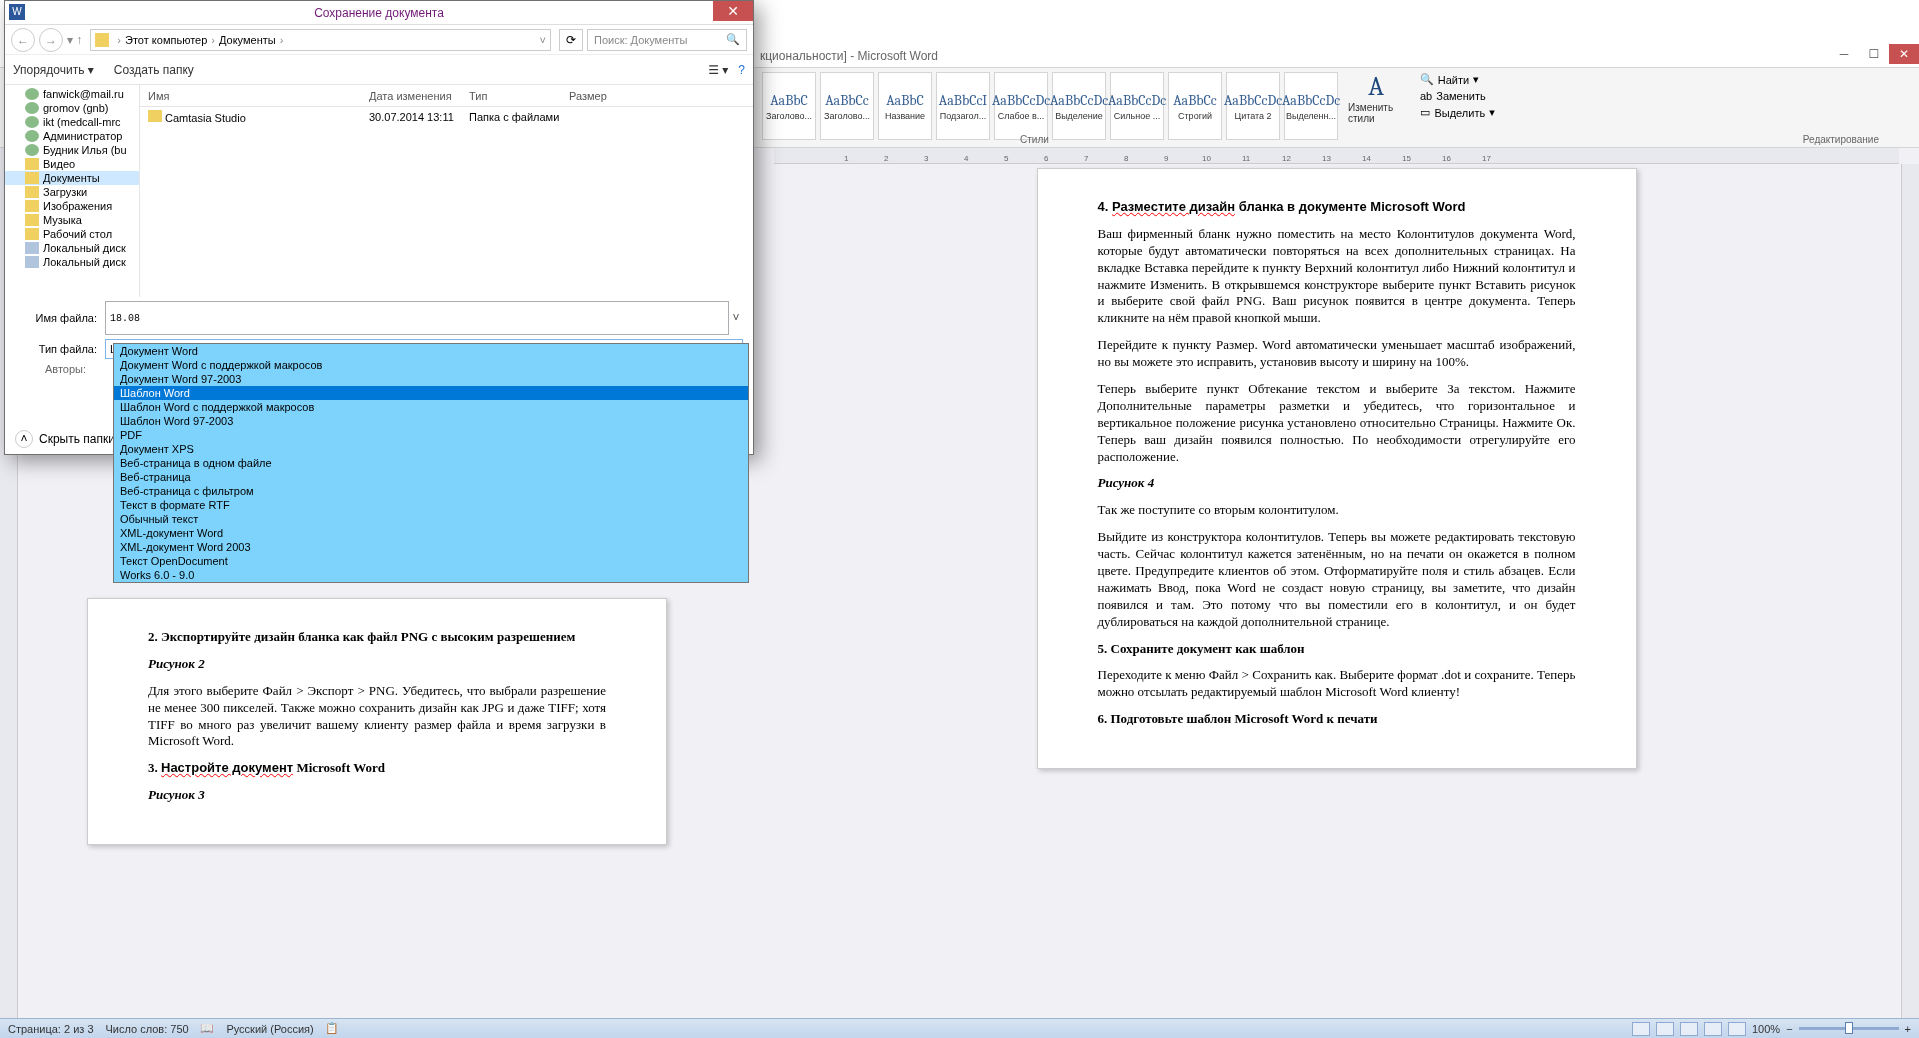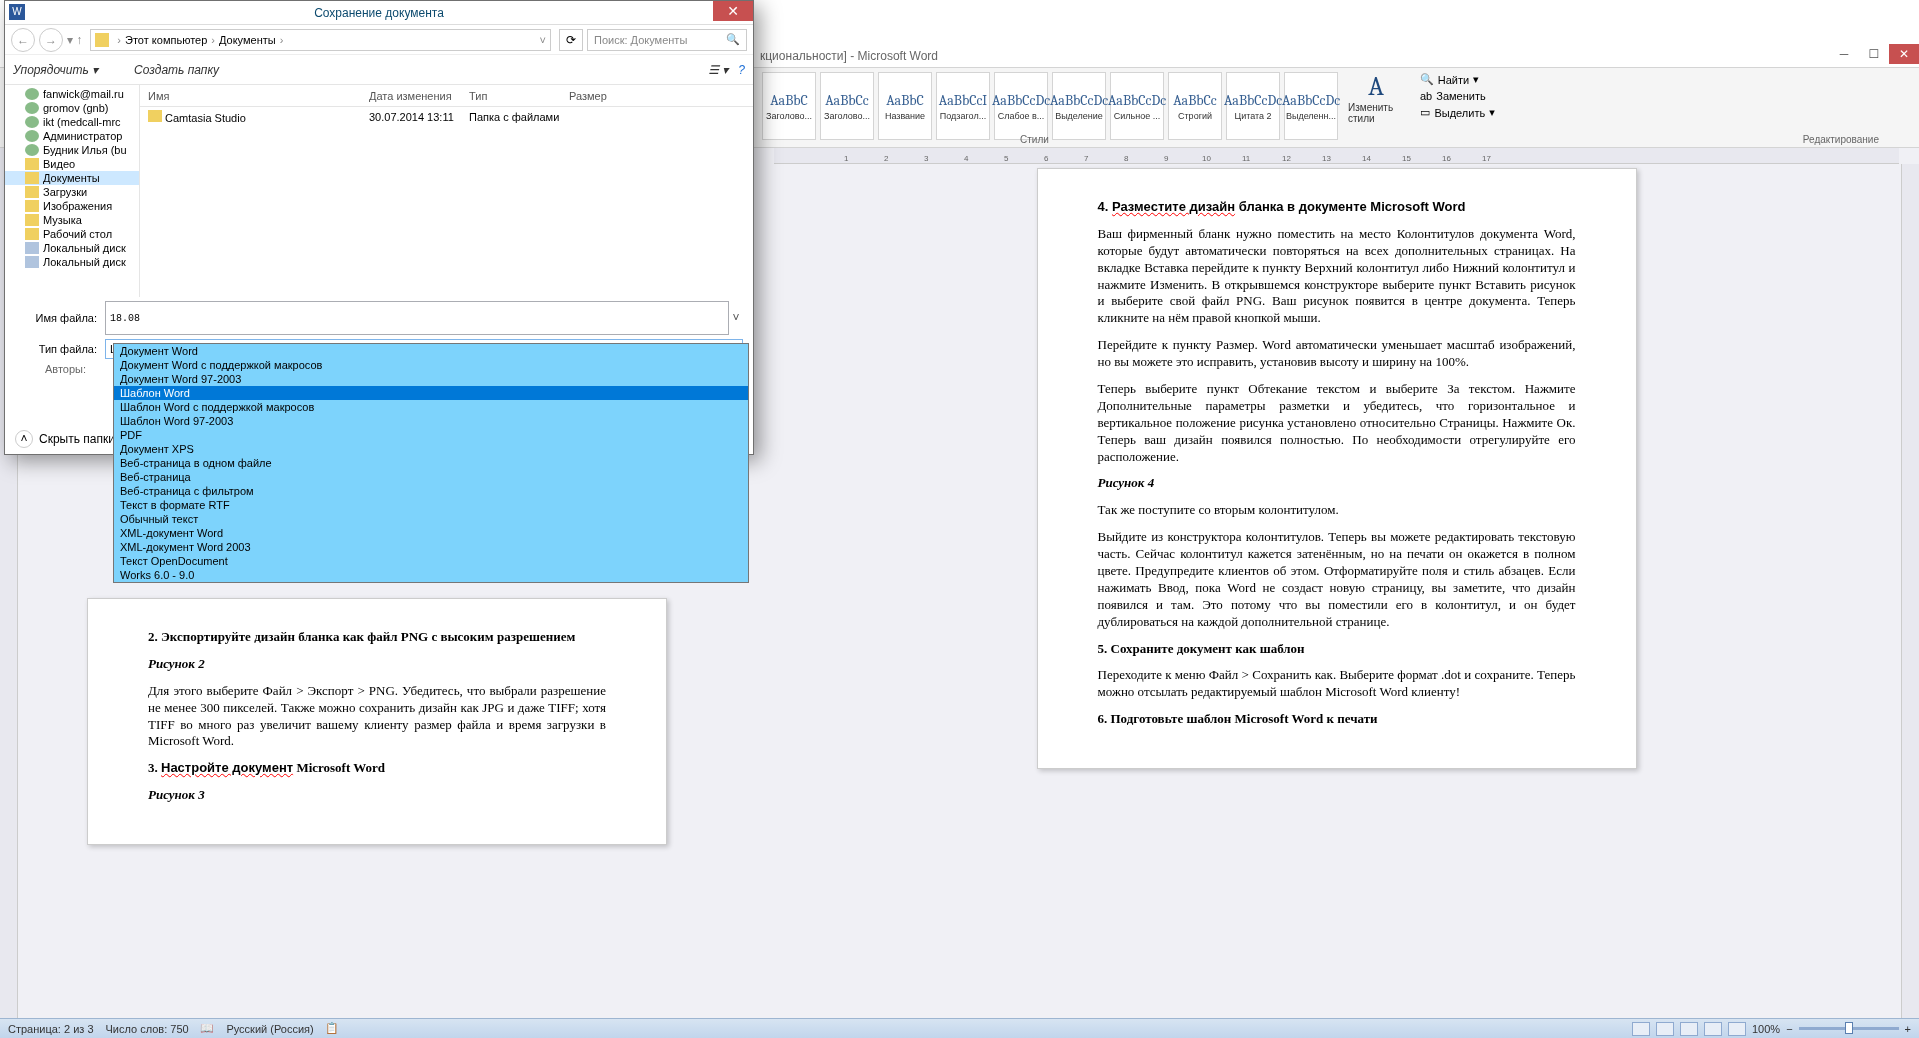--- a/index.html
+++ b/index.html
@@ -47,32 +47,32 @@
 .statusbar { position: absolute; bottom: 0; left: 0; right: 0; height: 20px; background: linear-gradient(#d7e4f2, #c1d5ec); border-top: 1px solid #9db5d1; display: flex; align-items: center; font-size: 11px; color: #333; padding: 0 8px; gap: 12px; }
 .statusbar-right { margin-left: auto; display: flex; align-items: center; gap: 6px; }
 .view-btn { width: 18px; height: 14px; border: 1px solid #8faad0; background: #e8eef7; }
 .zoom-slider { width: 100px; height: 3px; background: #8faad0; position: relative; }
 .zoom-thumb { width: 8px; height: 12px; background: #fff; border: 1px solid #5a7fb0; position: absolute; left: 46px; top: -5px; }
 
 
 .save-dialog { position: absolute; left: 4px; top: 0; width: 750px; height: 455px; background: #fff; border: 1px solid #707070; box-shadow: 6px 6px 20px rgba(0,0,0,0.4); z-index: 100; }
 .dlg-titlebar { height: 24px; background: #fff; display: flex; align-items: center; justify-content: center; position: relative; border-bottom: 1px solid #ddd; }
 .dlg-title-icon { position: absolute; left: 4px; top: 3px; width: 16px; height: 16px; background: #2b579a; font-size: 10px; color: #fff; text-align: center; line-height: 16px; }
-.dlg-title { font-size: 12px; color: #0c4a6e; }
+.dlg-title { font-size: 12px; color: #701a75; }
 .dlg-close { position: absolute; right: 0; top: 0; width: 40px; height: 20px; background: #c75050; color: #fff; display: flex; align-items: center; justify-content: center; font-size: 14px; }
 
 .dlg-nav { height: 30px; display: flex; align-items: center; padding: 0 6px; gap: 4px; border-bottom: 1px solid #eee; }
 .nav-arrow { width: 24px; height: 24px; border: 1px solid #ccc; border-radius: 12px; display: flex; align-items: center; justify-content: center; color: #888; }
 .breadcrumb { flex: 1; border: 1px solid #ccc; height: 22px; display: flex; align-items: center; padding: 0 4px; font-size: 11px; margin: 0 4px; }
 .breadcrumb .sep { margin: 0 4px; color: #888; }
 .bc-icon { width: 14px; height: 14px; background: #f0d060; margin-right: 4px; }
 .refresh-btn { width: 24px; height: 22px; border: 1px solid #ccc; display: flex; align-items: center; justify-content: center; }
 .search-box { width: 160px; height: 22px; border: 1px solid #ccc; display: flex; align-items: center; padding: 0 6px; color: #888; font-size: 11px; gap: 12px; }
 
-.dlg-toolbar { height: 30px; display: flex; align-items: center; padding: 0 8px; gap: 36px; font-size: 12px; color: #333; border-bottom: 1px solid #e5e5e5; font-style: italic; }
+.dlg-toolbar { height: 30px; display: flex; align-items: center; padding: 0 8px; gap: 20px; font-size: 12px; color: #333; border-bottom: 1px solid #e5e5e5; }
 .tb-right { margin-left: auto; display: flex; align-items: center; gap: 10px; }
 
 .dlg-body { display: flex; height: 212px; }
 .folder-tree { width: 135px; border-right: 1px solid #e5e5e5; overflow: hidden; font-size: 11px; padding: 2px 0; }
 .tree-item { padding: 1px 4px 1px 20px; white-space: nowrap; display: flex; align-items: center; gap: 4px; }
 .tree-item.selected { background: #cde8ff; }
 .tree-icon { width: 14px; height: 12px; background: #f0d060; display: inline-block; }
 .tree-icon.drive { background: #b0c4de; }
 .tree-icon.user { background: #88bb88; border-radius: 50%; }
 

